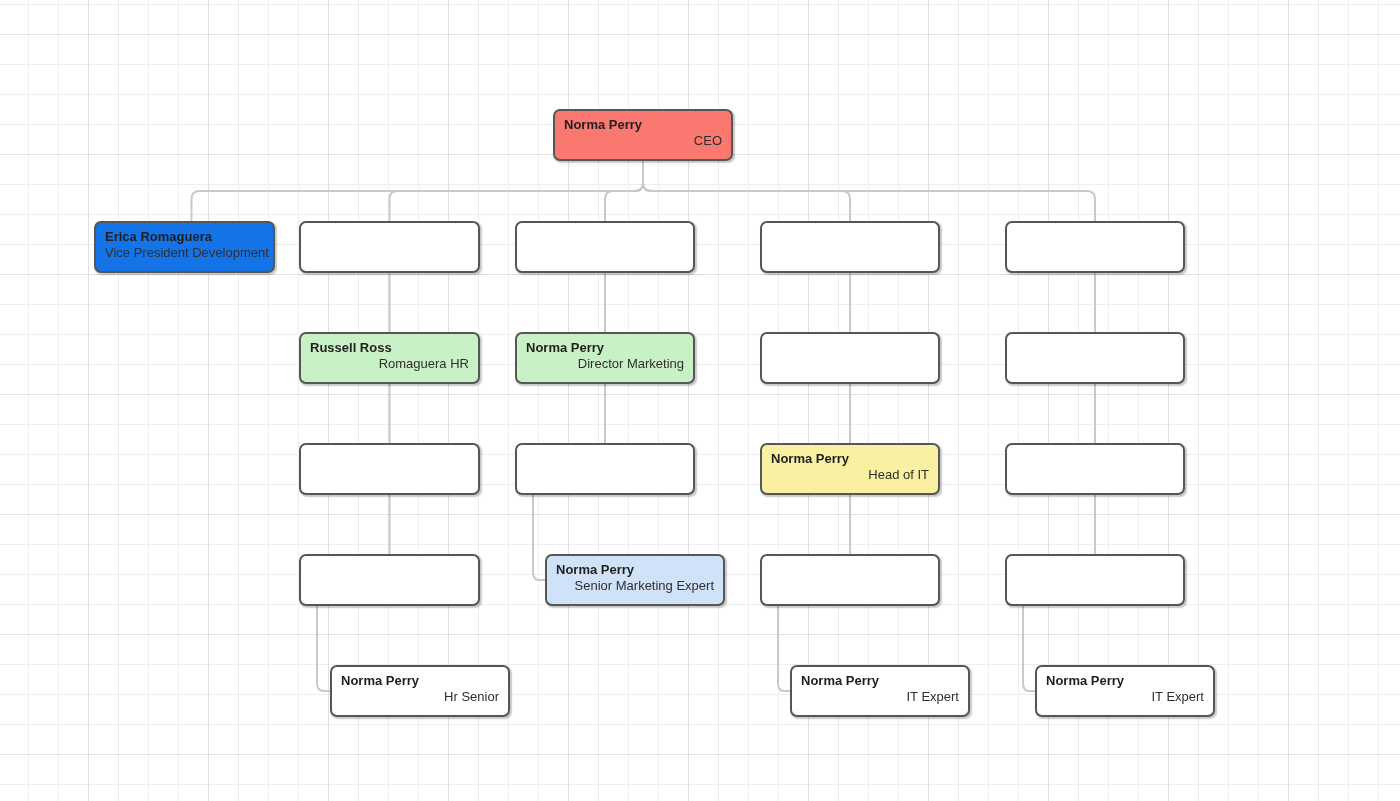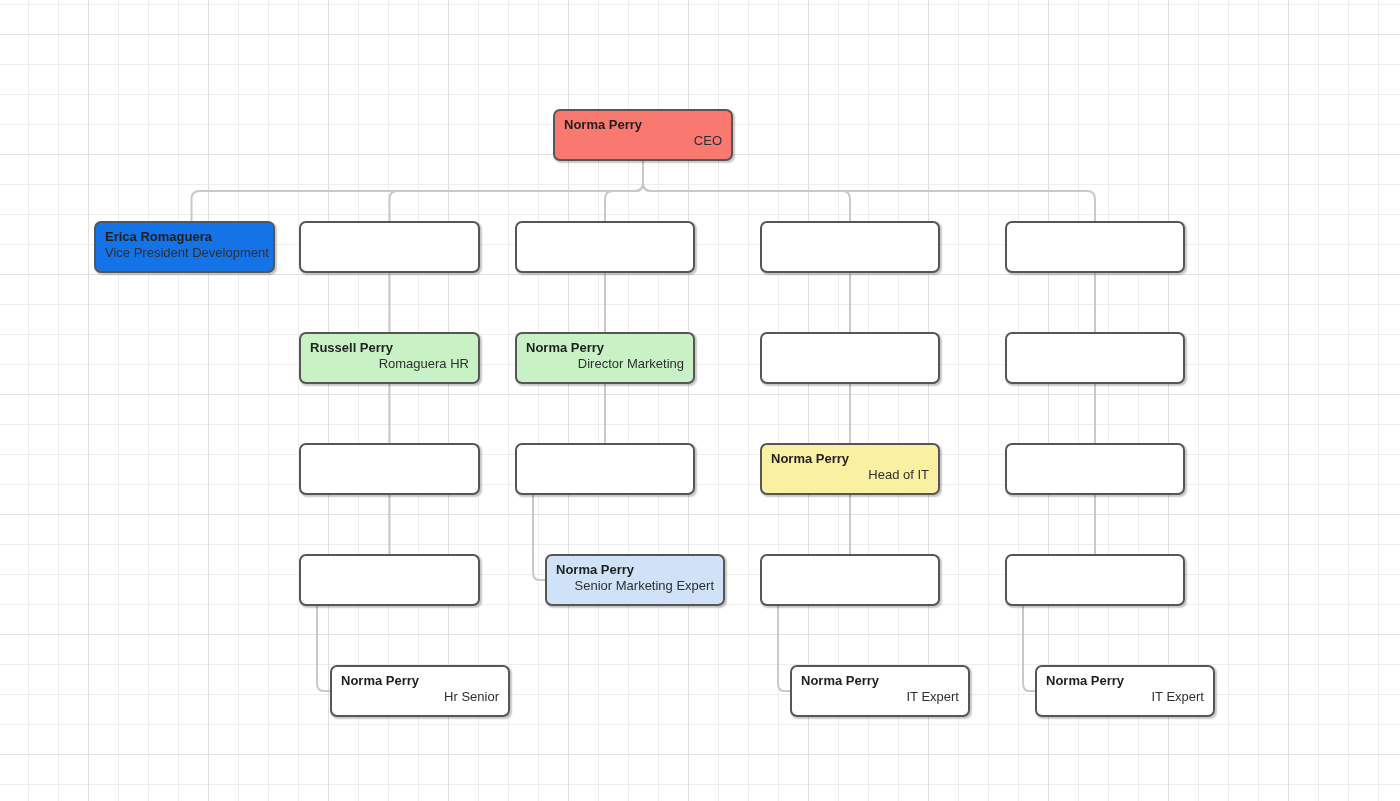--- a/index.html
+++ b/index.html
@@ -101,21 +101,21 @@
   </div>
       <div class="node" style="left: 760px; top: 221px; width: 180px; height: 52px; background: rgb(255, 255, 255); border-color: rgb(86, 86, 86);">
     <div class="node-name"></div>
     <div class="node-role"></div>
   </div>
       <div class="node" style="left: 1005px; top: 221px; width: 180px; height: 52px; background: rgb(255, 255, 255); border-color: rgb(86, 86, 86);">
     <div class="node-name"></div>
     <div class="node-role"></div>
   </div>
       <div class="node" style="left: 299px; top: 332px; width: 181px; height: 52px; background: rgb(201, 241, 198); border-color: rgb(86, 86, 86);">
-    <div class="node-name">Russell Perry</div>
+    <div class="node-name">Russell Ross</div>
     <div class="node-role">Romaguera HR</div>
   </div>
       <div class="node" style="left: 515px; top: 332px; width: 180px; height: 52px; background: rgb(201, 241, 198); border-color: rgb(86, 86, 86);">
     <div class="node-name">Norma Perry</div>
     <div class="node-role">Director Marketing</div>
   </div>
       <div class="node" style="left: 760px; top: 332px; width: 180px; height: 52px; background: rgb(255, 255, 255); border-color: rgb(86, 86, 86);">
     <div class="node-name"></div>
     <div class="node-role"></div>
   </div>

